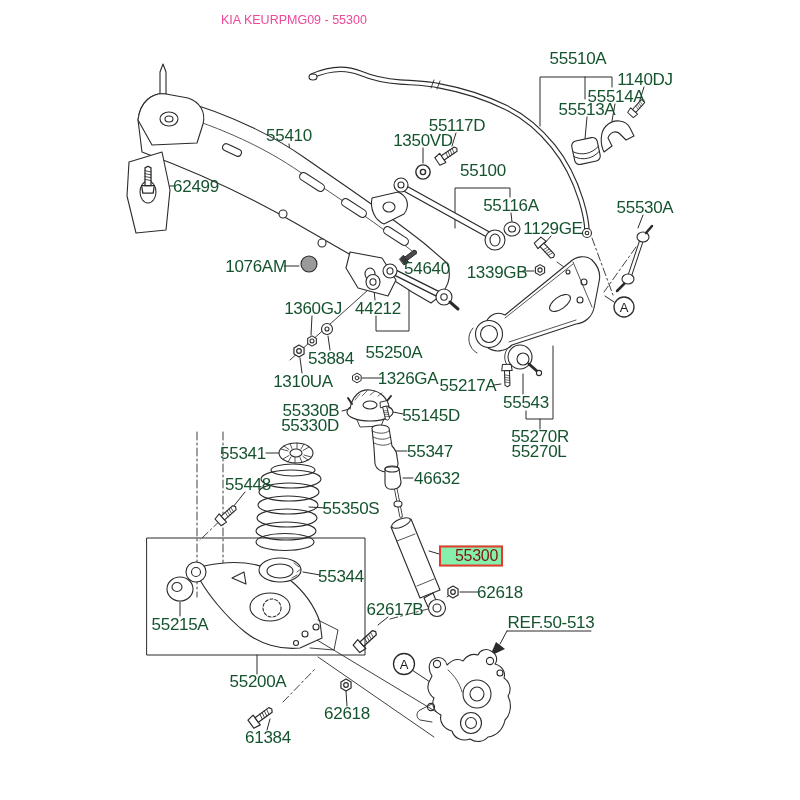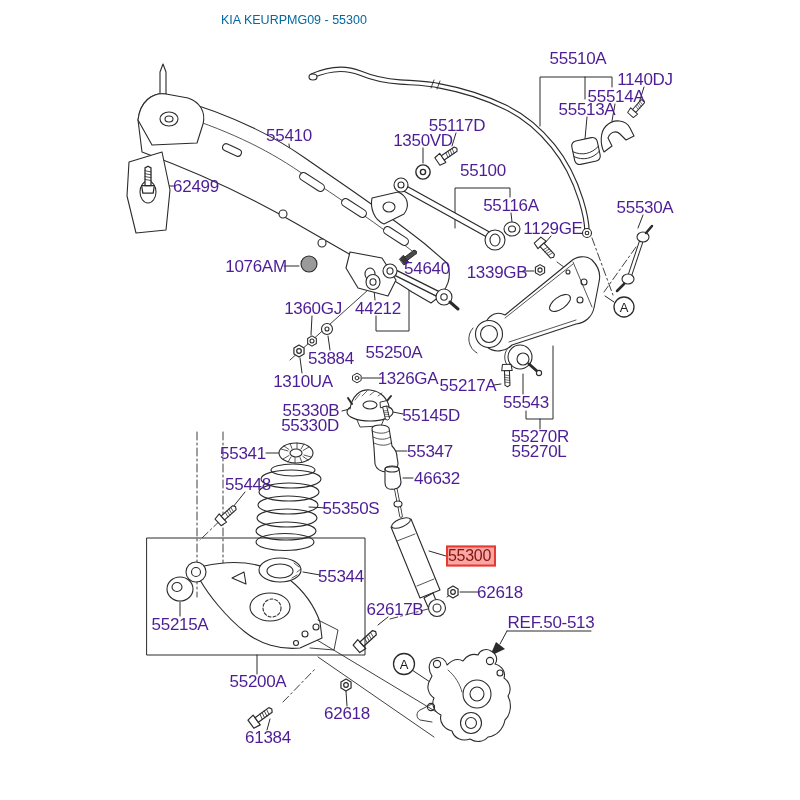--- a/index.html
+++ b/index.html
@@ -1,23 +1,23 @@
 <!DOCTYPE html>
 <html><head>
 <meta charset="utf-8">
 <style>
   html,body{margin:0;padding:0;background:#fff;}
   #stage{position:relative;width:800px;height:800px;background:#ffffff;overflow:hidden;
          font-family:"Liberation Sans",sans-serif;}
   #art{position:absolute;left:0;top:0;}
   .lbl{position:absolute;transform:translate(-50%,-50%);font-size:17px;line-height:1;
-       color:#4c1d95;white-space:nowrap;letter-spacing:-0.3px;}
-  .title{position:absolute;left:221px;top:13px;font-size:12.5px;color:#0369a1;letter-spacing:0;}
-  .lbl-red{background:#fca5a5;border:2px solid #E63A30;color:#7E170E;
-           padding:0px 3px 1px 0;font-size:16px;}
+       color:#14532d;white-space:nowrap;letter-spacing:-0.3px;}
+  .title{position:absolute;left:221px;top:13px;font-size:12.5px;color:#ec4899;letter-spacing:0;}
+  .lbl-red{background:#86efac;border:2px solid #E63A30;color:#7E170E;
+           padding:0px 3px 1px 14px;font-size:16px;}
 </style>
 </head>
 <body>
 
 <div id="stage">
 
 <svg id="art" width="800" height="800" viewBox="0 0 800 800" stroke="#2b2b2b" fill="none" stroke-width="1.1" stroke-linecap="round" stroke-linejoin="round">
 
   <defs>
     <g id="bolt">

